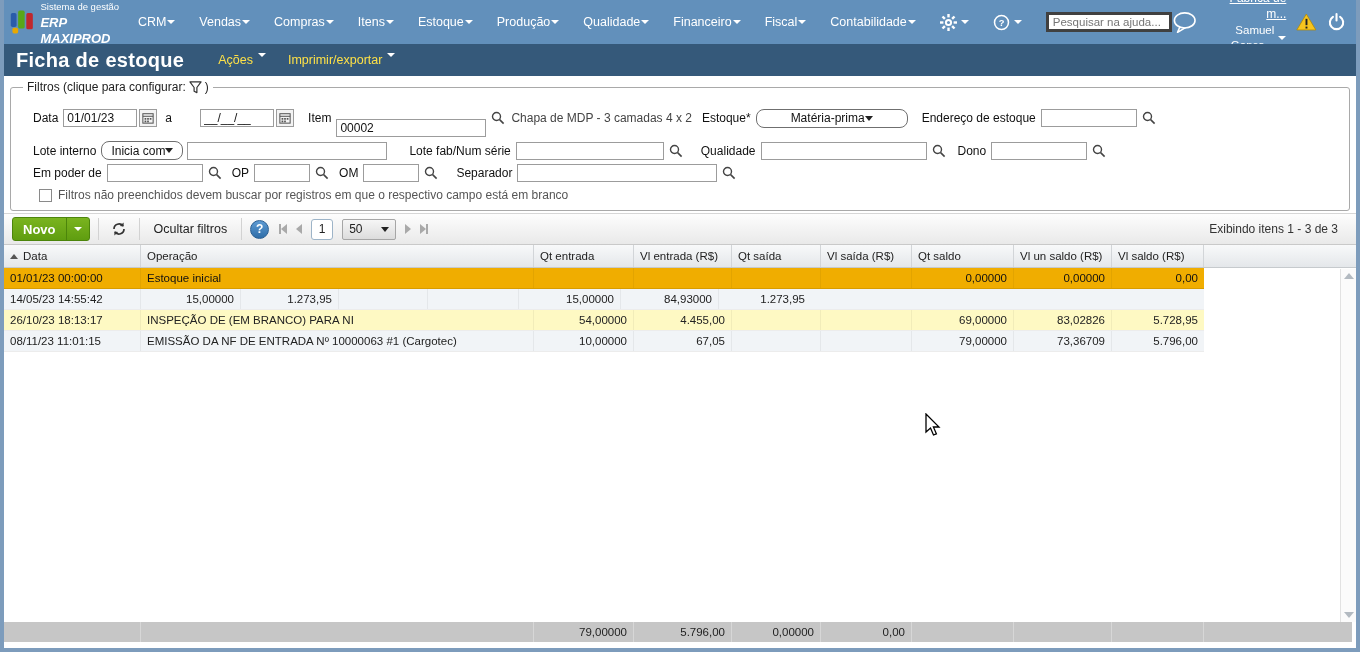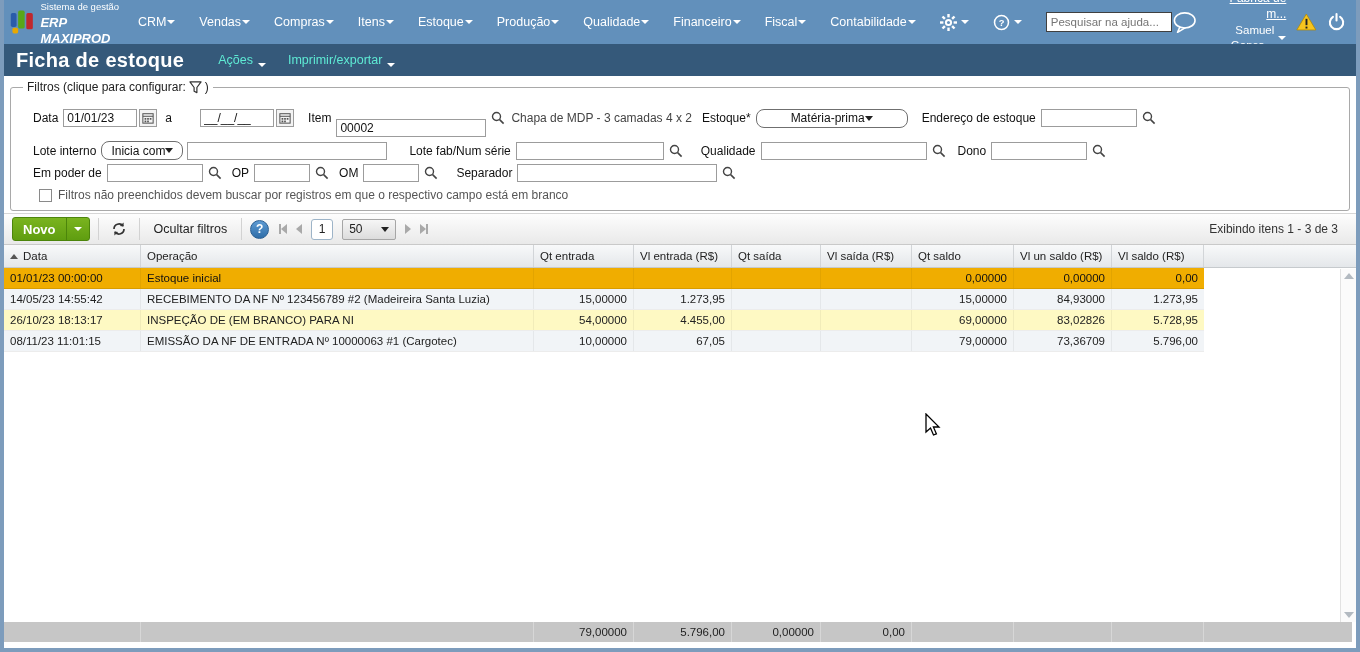--- a/index.html
+++ b/index.html
@@ -9,31 +9,31 @@
   
   .topbar { height:44px; background:#6290bb; display:flex; align-items:center; padding:0 10px 0 6px; flex-shrink:0; color:#fff; }
   .logo { display:flex; align-items:center; margin-right:16px; cursor:pointer; }
   .logo-txt { margin-left:6px; line-height:1.05; }
   .logo-small { font-size:9.5px; color:#fff; }
   .logo-main { font-size:13px; font-weight:bold; font-style:italic; color:#fff; }
   .menus { display:flex; align-items:center; gap:24px; font-size:12.5px; }
   .menu-item { display:flex; align-items:center; gap:1px; cursor:pointer; white-space:nowrap; }
   .caret-w { width:0; height:0; border-left:4px solid transparent; border-right:4px solid transparent; border-top:4px solid #fff; display:inline-block; }
   .icon-btn { display:flex; align-items:center; gap:4px; cursor:pointer; }
-  .help-search input { width:126px; height:20px; border:1px solid #404040; font-size:11.5px; padding:0 4px; color:#666; background:#fff; outline:none; }
+  .help-search input { width:126px; height:20px; border:3px solid #404040; font-size:11.5px; padding:0 4px; color:#666; background:#fff; outline:none; }
   .topbar-right { margin-left:auto; display:flex; align-items:center; gap:10px; }
   .account { text-align:right; line-height:1.3; }
   .account-link { font-size:12px; color:#fff; text-decoration:underline; cursor:pointer; display:block; }
   .account-user { font-size:11.5px; color:#fff; cursor:pointer; display:flex; align-items:center; gap:4px; justify-content:flex-end; }
 
   
   .titlebar { height:32px; background:#35597a; display:flex; align-items:center; padding-left:12px; flex-shrink:0; }
   .page-title { color:#fff; font-size:20px; font-weight:bold; letter-spacing:.3px; }
   .title-menus { display:flex; gap:22px; margin-left:34px; }
-  .title-menu { color:#5eead4; font-size:12.5px; display:flex; align-items:flex-end; gap:5px; cursor:pointer; }
+  .title-menu { color:#fde047; font-size:12.5px; display:flex; align-items:flex-start; gap:5px; cursor:pointer; }
 
   
   .filters-wrap { background:#fff; padding:4px 6px 2px 6px; flex-shrink:0; }
   fieldset.filters { border:1px solid #a9a9a9; border-radius:3px; padding:1px 10px 6px 10px; }
   legend.filters-legend { font-size:12px; color:#222; padding:0 4px; margin-left:2px; display:flex; align-items:center; gap:3px; }
   .f-row { display:flex; align-items:center; margin-top:4px; font-size:12px; color:#111; flex-wrap:nowrap; }
   .f-row label { margin:0 5px 0 0; white-space:nowrap; }
   .f-row .gap { width:14px; }
   .tbx { height:18px; border:1px solid #9c9c9c; font-size:12px; padding:0 3px; color:#111; outline:none; font-family:"Liberation Sans",sans-serif; }
   .btn-cal { width:18px; height:18px; border:1px solid #9c9c9c; background:#f3f3f3; margin-left:2px; display:flex; align-items:center; justify-content:center; cursor:pointer; }
@@ -441,21 +441,20 @@
       <div class="tc c3 num"></div>
       <div class="tc c4 num"></div>
       <div class="tc c5 num"></div>
       <div class="tc c6 num"></div>
       <div class="tc c7 num">0,00000</div>
       <div class="tc c8 num">0,00000</div>
       <div class="tc c9 num">0,00</div>
     </div>
     <div class="trow alt">
       <div class="tc c1">14/05/23 14:55:42</div>
-      <div class="tc c2">RECEBIMENTO DA NF Nº 123456789 #2 (Madeireira Santa Luzia)</div>
       <div class="tc c3 num">15,00000</div>
       <div class="tc c4 num">1.273,95</div>
       <div class="tc c5 num"></div>
       <div class="tc c6 num"></div>
       <div class="tc c7 num">15,00000</div>
       <div class="tc c8 num">84,93000</div>
       <div class="tc c9 num">1.273,95</div>
     </div>
     <div class="trow">
       <div class="tc c1">26/10/23 18:13:17</div>

